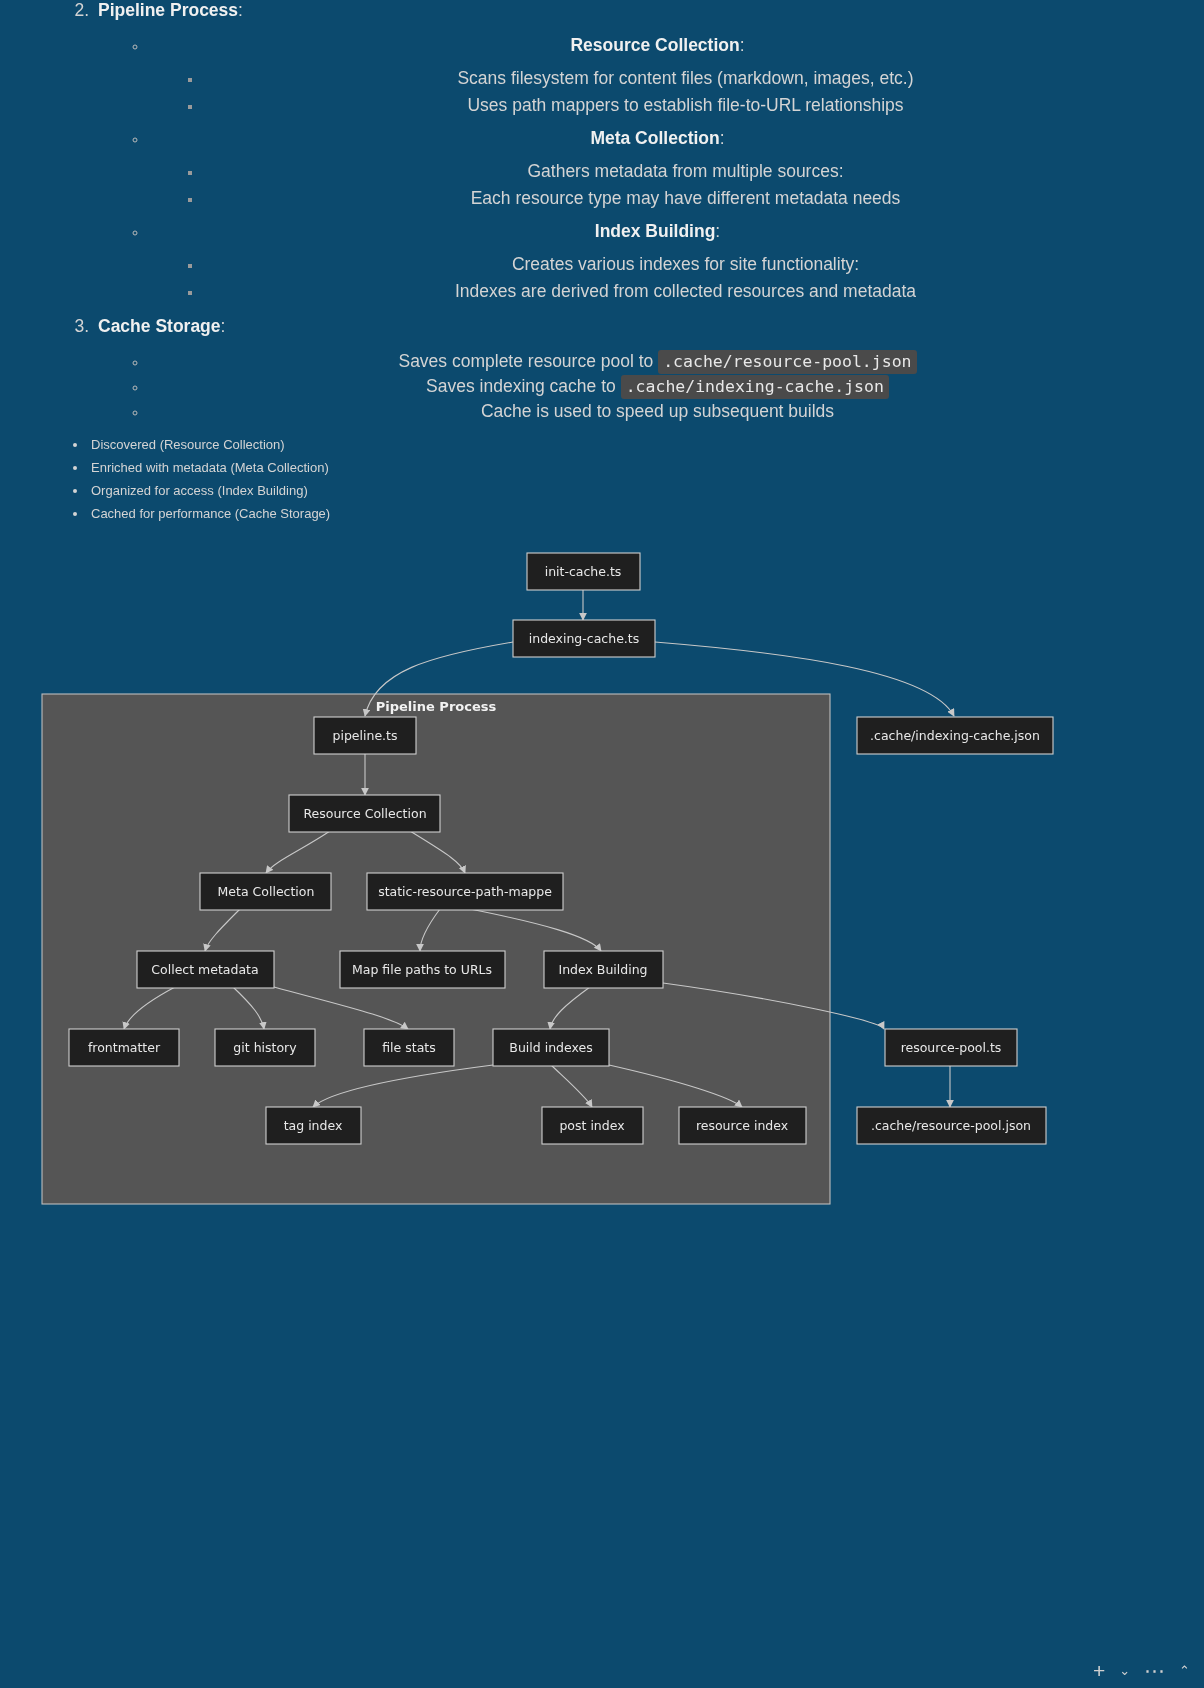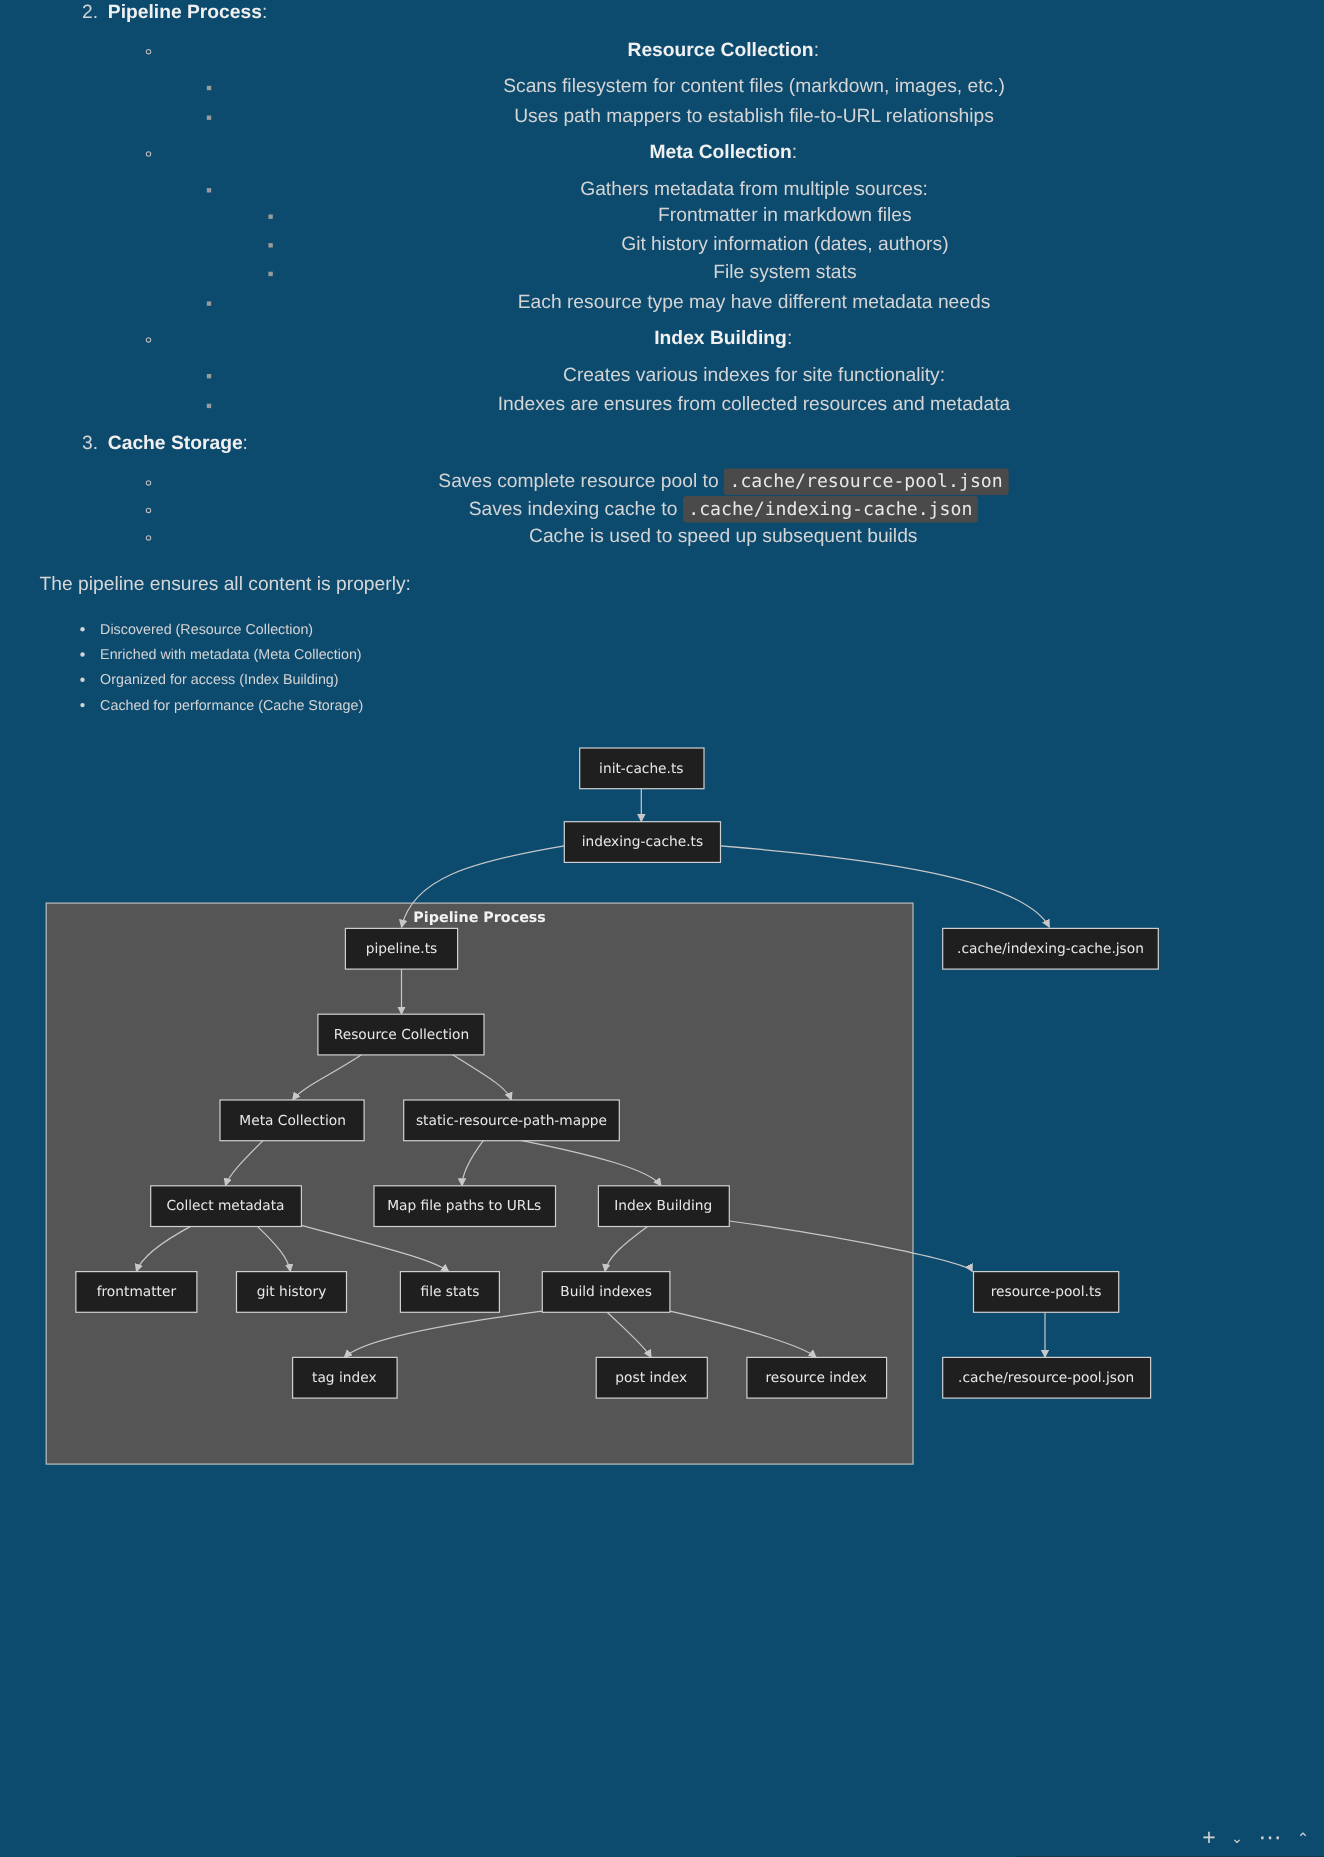--- a/index.html
+++ b/index.html
@@ -172,37 +172,32 @@
               <li>Scans filesystem for content files (markdown, images, etc.)</li>
               <li>Uses path mappers to establish file-to-URL relationships</li>
             </ul>
           </li>
 
           <li>
             <span class="hdr">Meta Collection</span><span>:</span>
             <ul class="lvl3">
               <li>
                 <span>Gathers metadata from multiple sources:</span>
-                <ul class="lvl4">
-                  <li>Frontmatter in markdown files</li>
-                  <li>Git history information (dates, authors)</li>
-                  <li>File system stats</li>
-                </ul>
               </li>
               <li>Each resource type may have different metadata needs</li>
             </ul>
           </li>
 
           <li>
             <span class="hdr">Index Building</span><span>:</span>
             <ul class="lvl3">
               <li>
                 <span>Creates various indexes for site functionality:</span>
               </li>
-              <li>Indexes are ensures from collected resources and metadata</li>
+              <li>Indexes are derived from collected resources and metadata</li>
             </ul>
           </li>
         </ul>
       </li>
 
       <li>
         <span class="hdr">Cache Storage</span><span>:</span>
         <ul class="lvl2">
           <li>
             <span>Saves complete resource pool to </span><code class="inline">.cache/resource-pool.json</code>
@@ -210,21 +205,20 @@
           <li>
             <span>Saves indexing cache to </span><code class="inline">.cache/indexing-cache.json</code>
           </li>
           <li>
             <span>Cache is used to speed up subsequent builds</span>
           </li>
         </ul>
       </li>
     </ol>
 
-    <p class="para">The pipeline ensures all content is properly:</p>
 
     <ul class="bullets">
       <li>Discovered (Resource Collection)</li>
       <li>Enriched with metadata (Meta Collection)</li>
       <li>Organized for access (Index Building)</li>
       <li>Cached for performance (Cache Storage)</li>
     </ul>
 
   </div>
 

